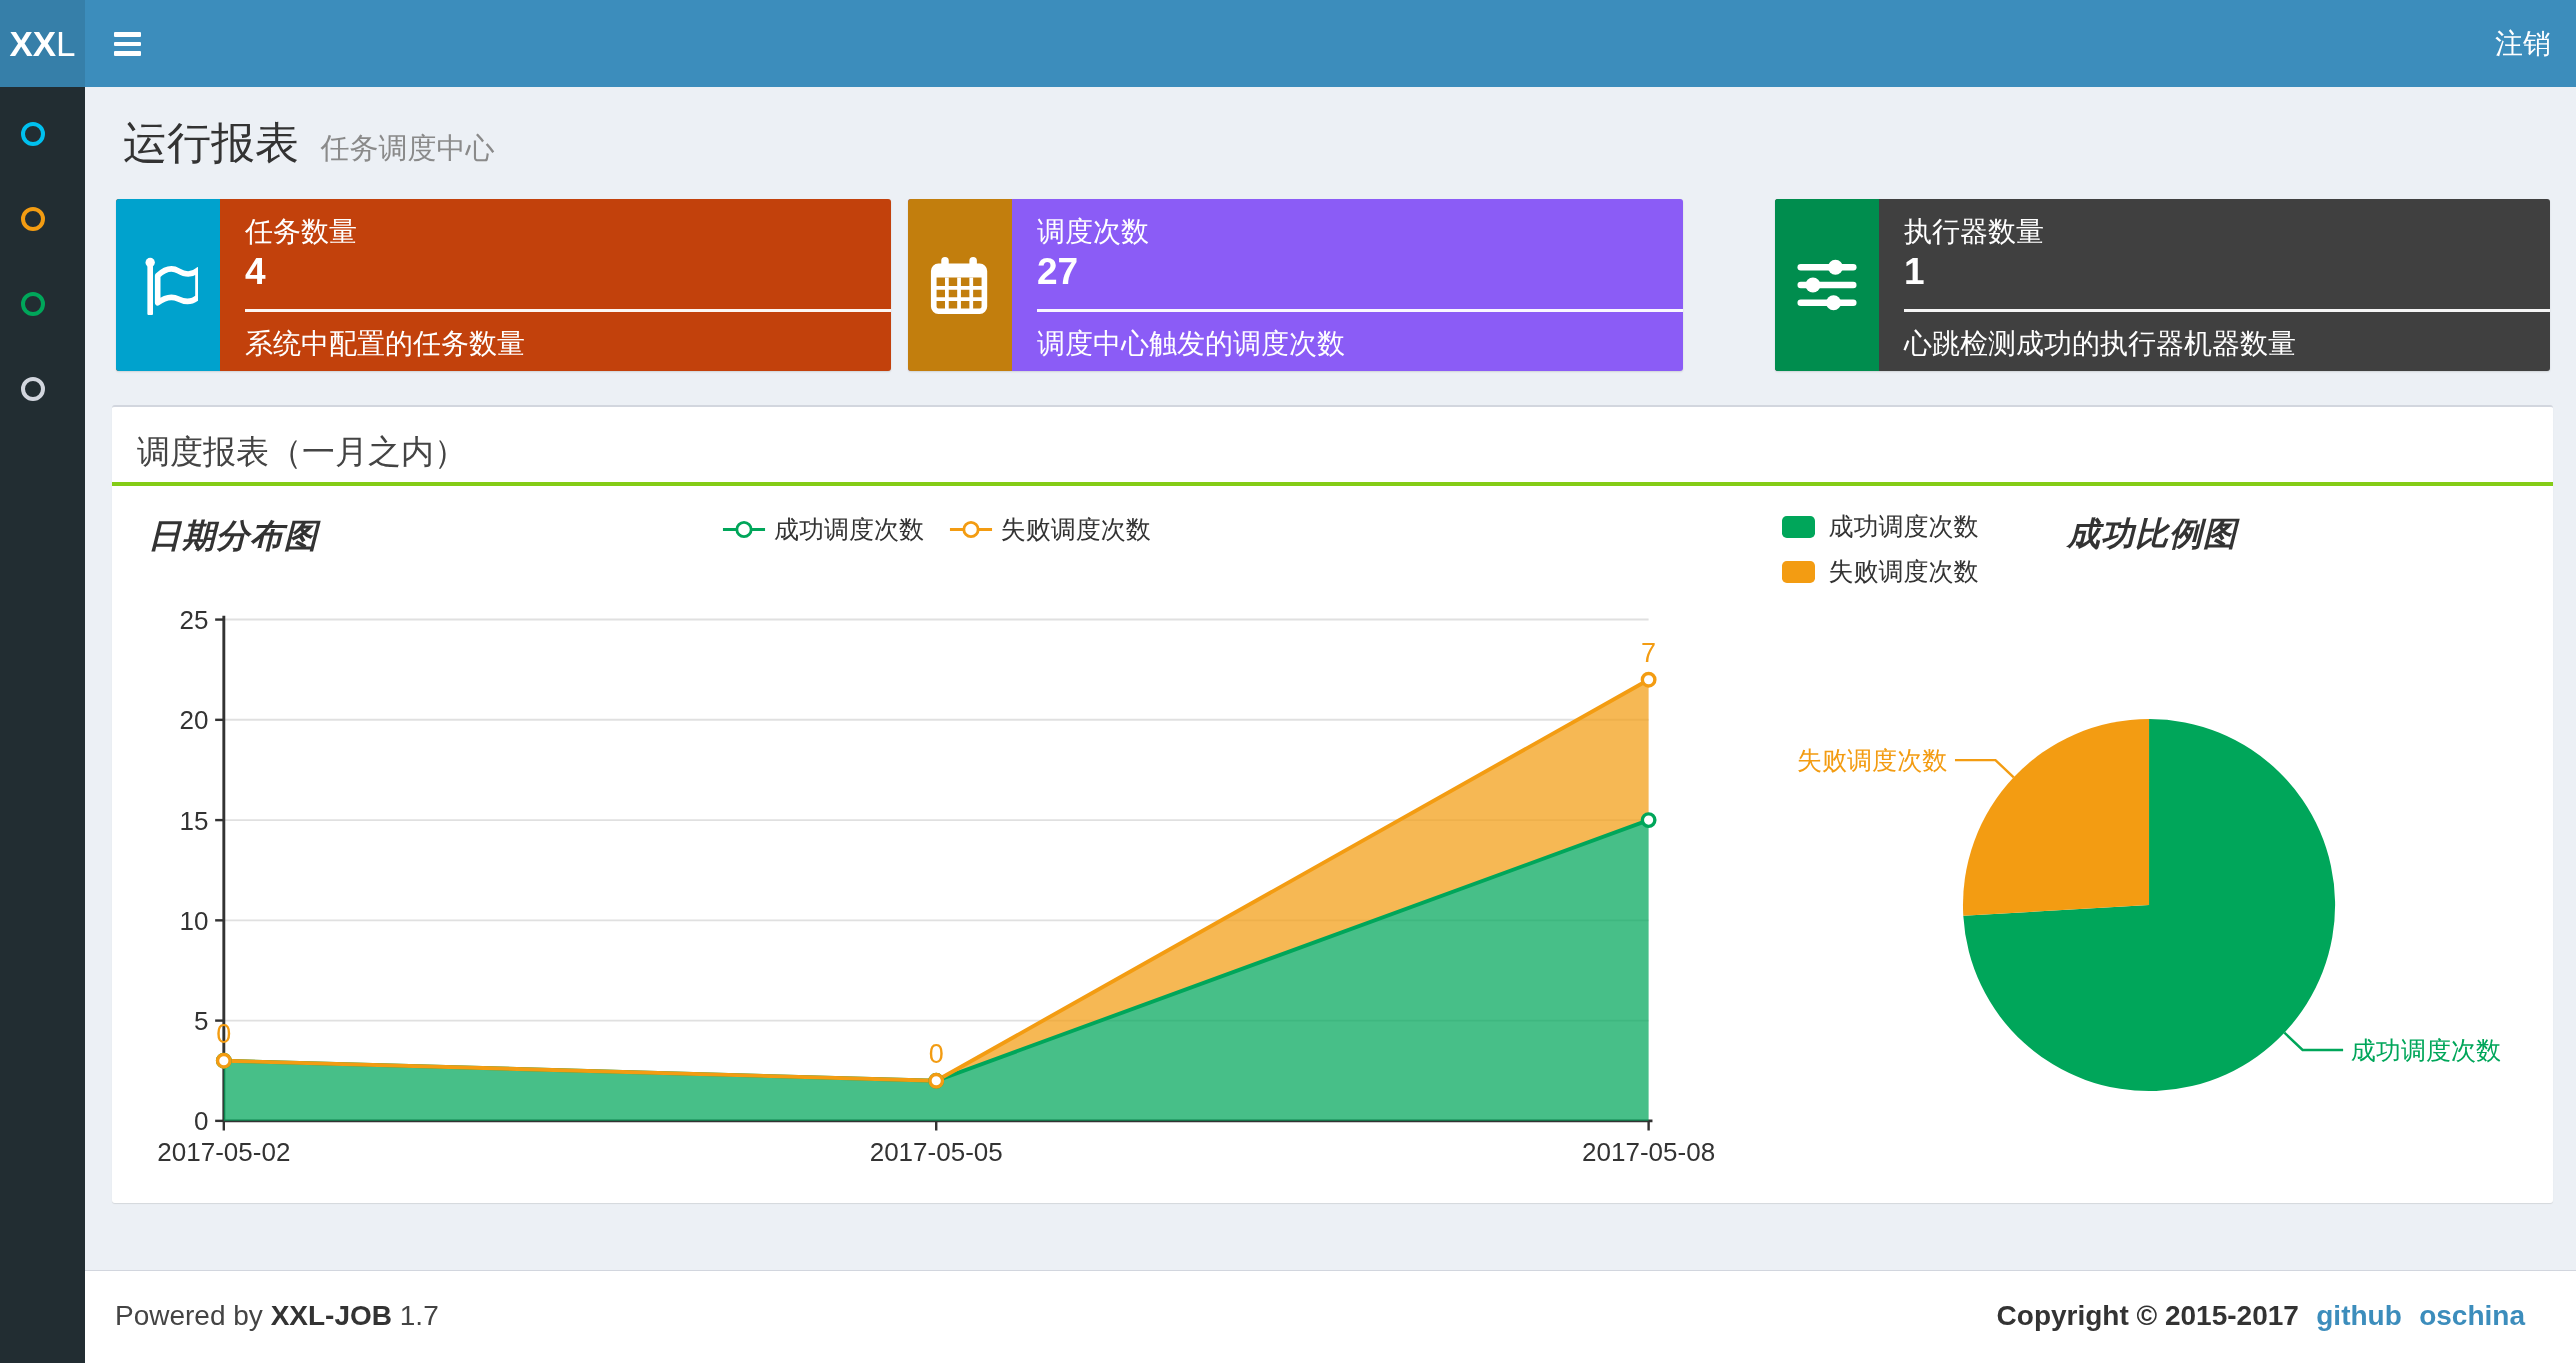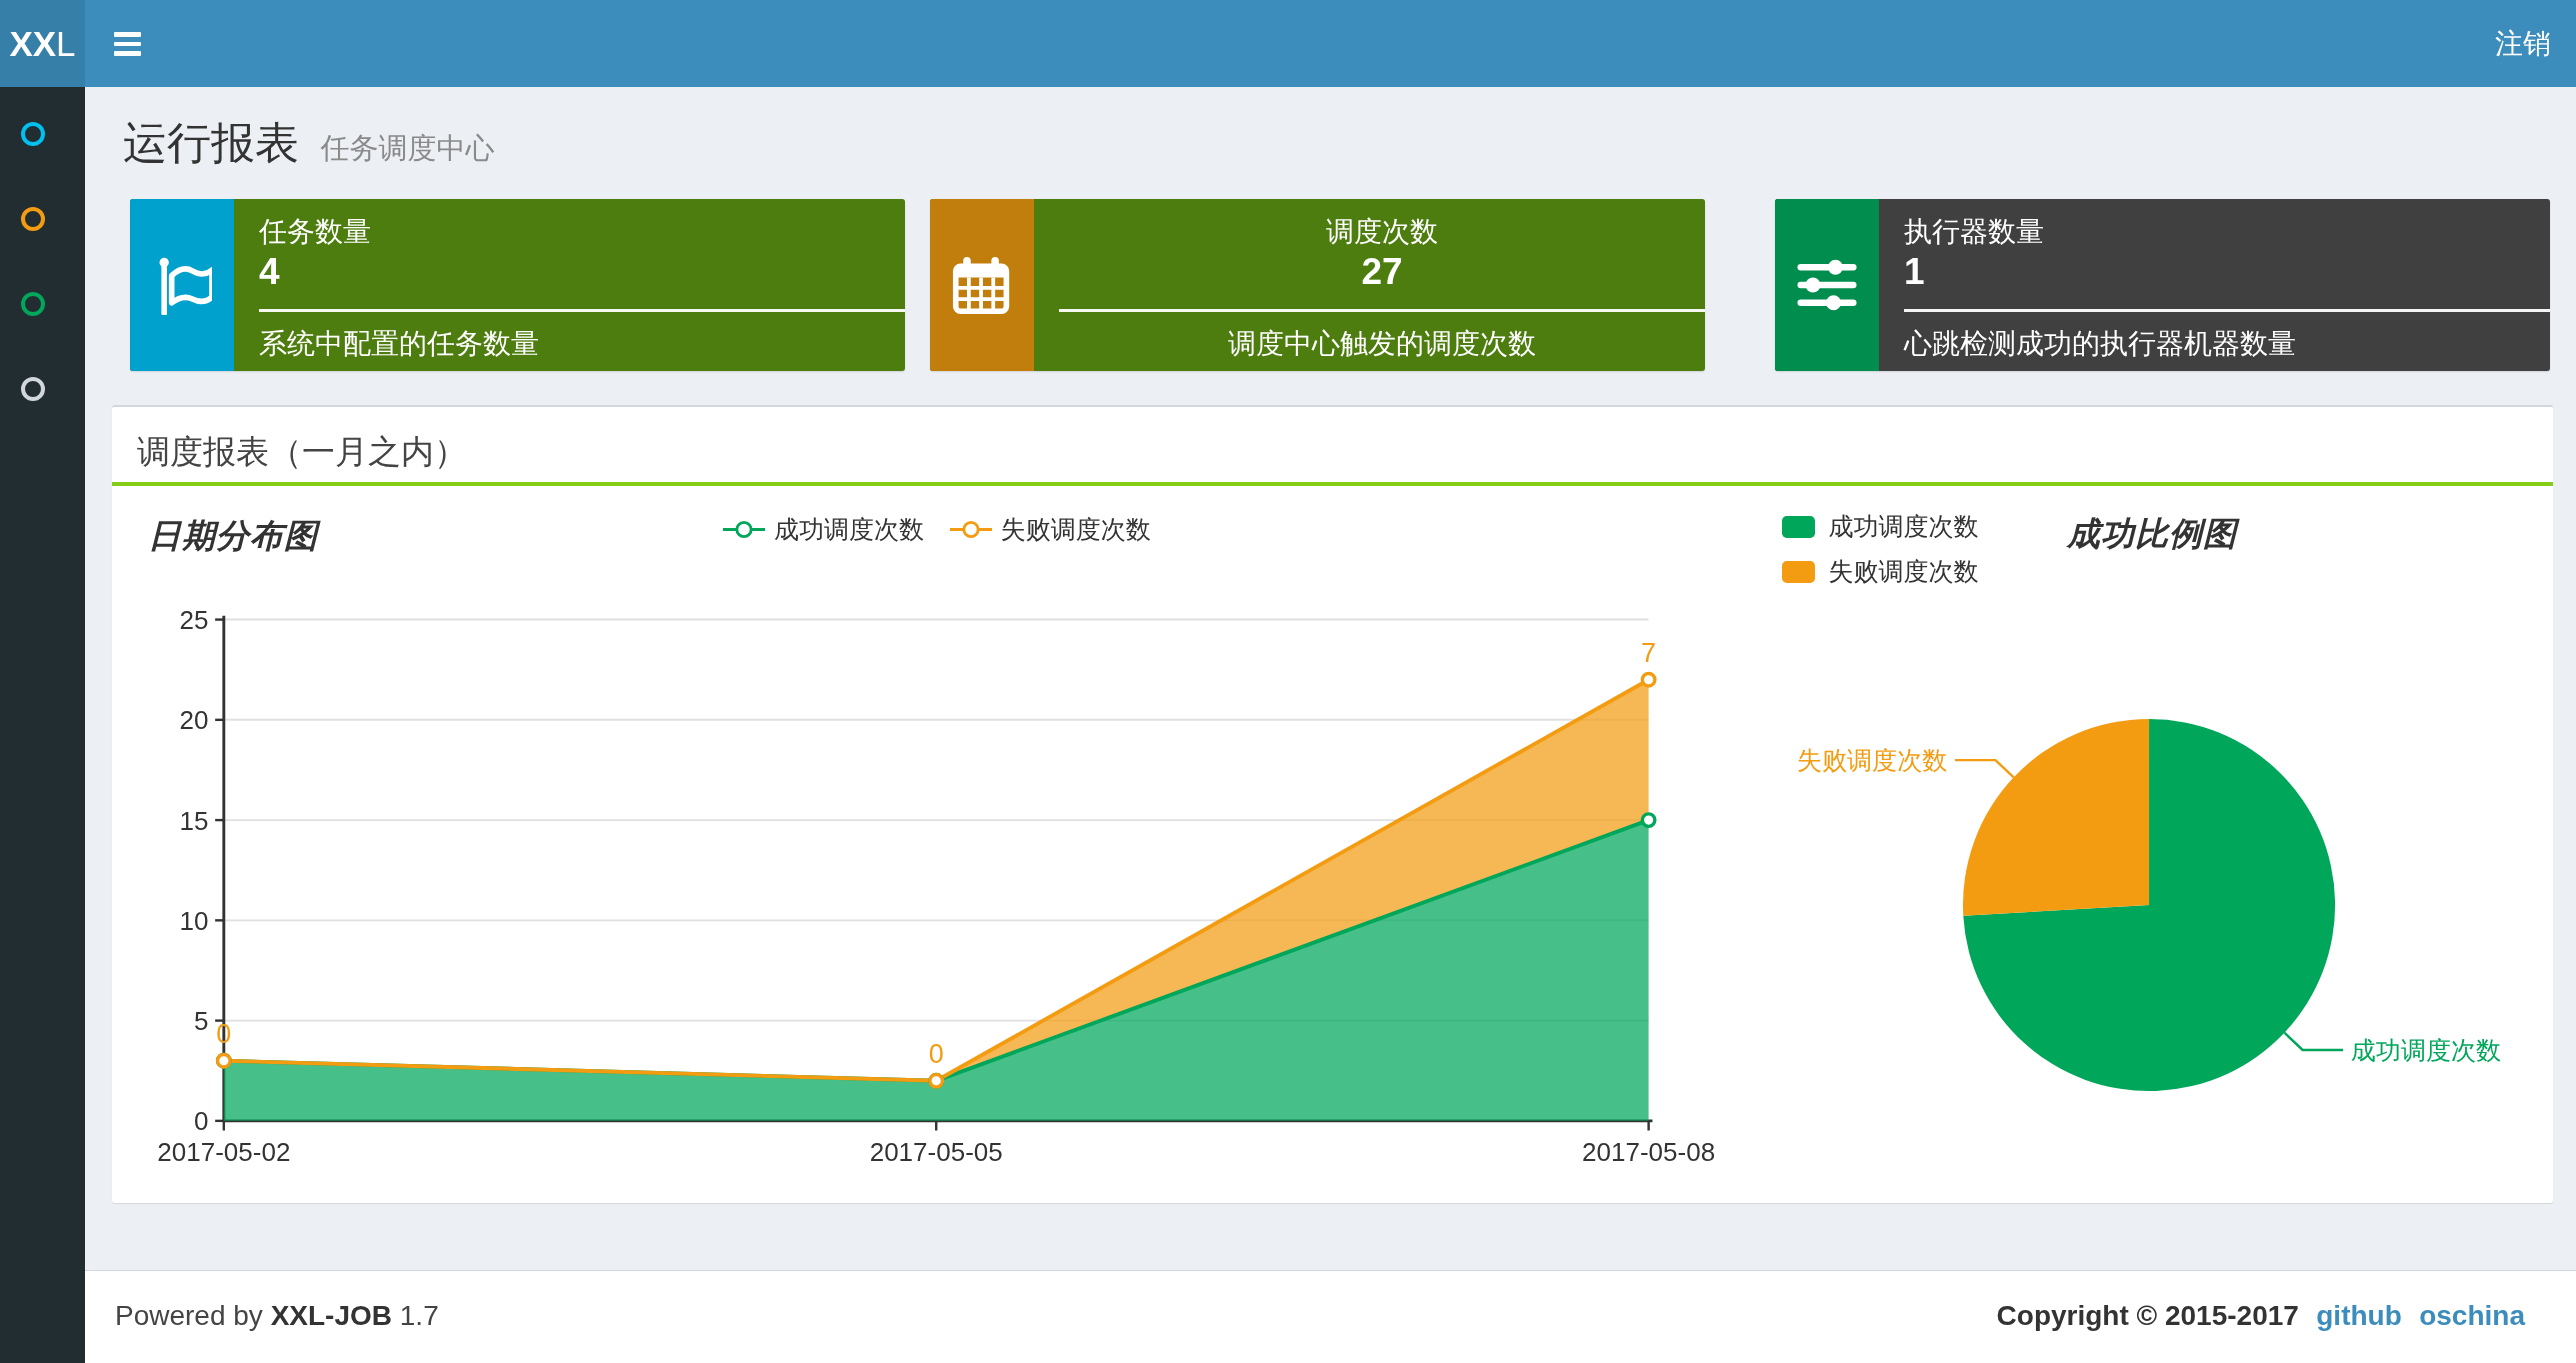--- a/index.html
+++ b/index.html
@@ -94,37 +94,37 @@
     </div>
   <div class="side-item">
       <div class="side-circle" style="border-color: rgb(210, 214, 222);"></div>
     </div>
 </div>
 
 <div class="page-header">
   <h1>运行报表</h1><small>任务调度中心</small>
 </div>
 
-<div class="info-box" style="left: 130px; background: #4d7c0f;">
+<div class="info-box" style="left: 116px; background: #c2410c;">
   <div class="info-icon" style="background: rgb(0, 162, 205);">
     <svg width="60" height="60" viewBox="0 0 64 64">
       <circle cx="13" cy="8" r="5" fill="#fff"></circle>
       <line x1="13" y1="12" x2="13" y2="62" stroke="#fff" stroke-width="6" stroke-linecap="round"></line>
       <path d="M21 22 Q33 11 43 17 Q55 24 64 16 L64 45 Q55 53 43 47 Q33 42 21 51 Z" fill="none" stroke="#fff" stroke-width="6" stroke-linejoin="round"></path>
     </svg>
   </div>
   <div class="info-body">
     <div class="info-title">任务数量</div>
     <div class="info-number">4</div>
     <div class="info-hr"></div>
     <div class="info-desc">系统中配置的任务数量</div>
   </div>
 </div>
 
-<div class="info-box" style="left: 930px; background: #4d7c0f; text-align: center;">
+<div class="info-box" style="left: 908px; background: #8b5cf6;">
   <div class="info-icon" style="background: rgb(194, 126, 13);">
     <svg width="60" height="60" viewBox="0 0 64 64">
       <rect x="12" y="2" width="8" height="16" rx="4" fill="#fff"></rect>
       <rect x="42" y="2" width="8" height="16" rx="4" fill="#fff"></rect>
       <rect x="4" y="12" width="54" height="48" rx="5" fill="none" stroke="#fff" stroke-width="6"></rect>
       <rect x="4" y="12" width="54" height="12" fill="#fff"></rect>
       <line x1="18" y1="24" x2="18" y2="58" stroke="#fff" stroke-width="4"></line>
       <line x1="31" y1="24" x2="31" y2="58" stroke="#fff" stroke-width="4"></line>
       <line x1="44" y1="24" x2="44" y2="58" stroke="#fff" stroke-width="4"></line>
       <line x1="5" y1="35" x2="57" y2="35" stroke="#fff" stroke-width="4"></line>

